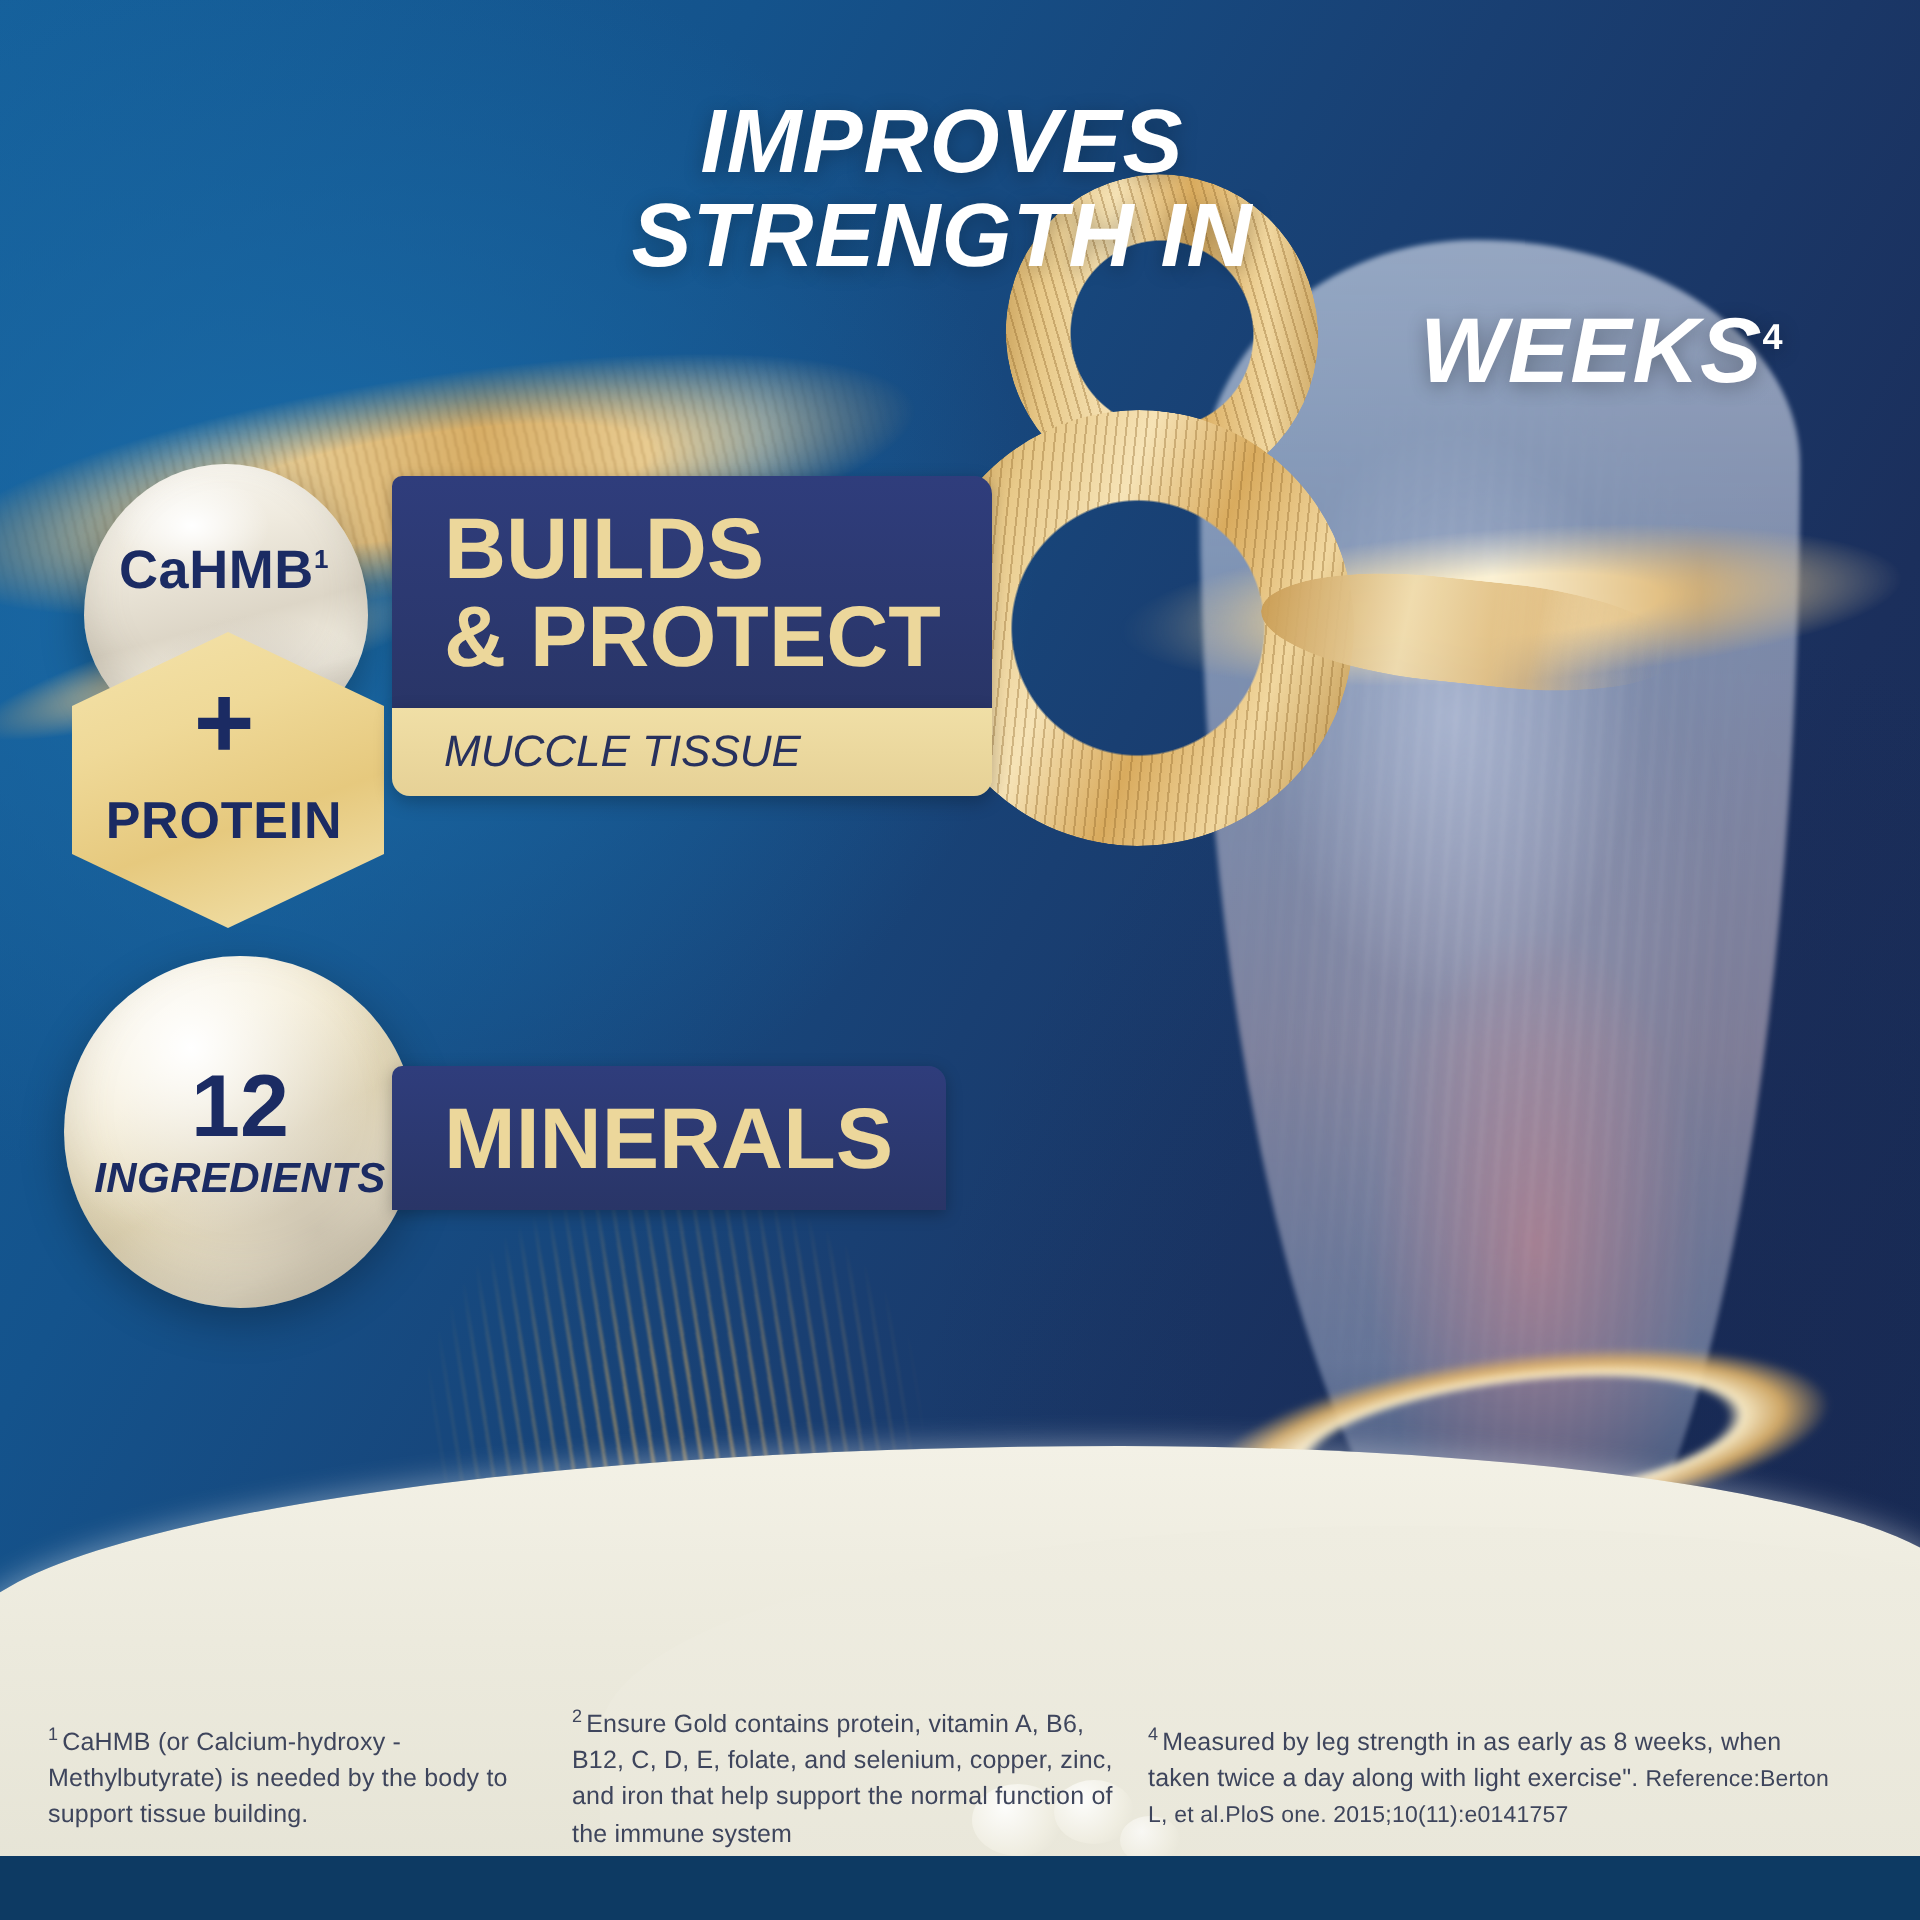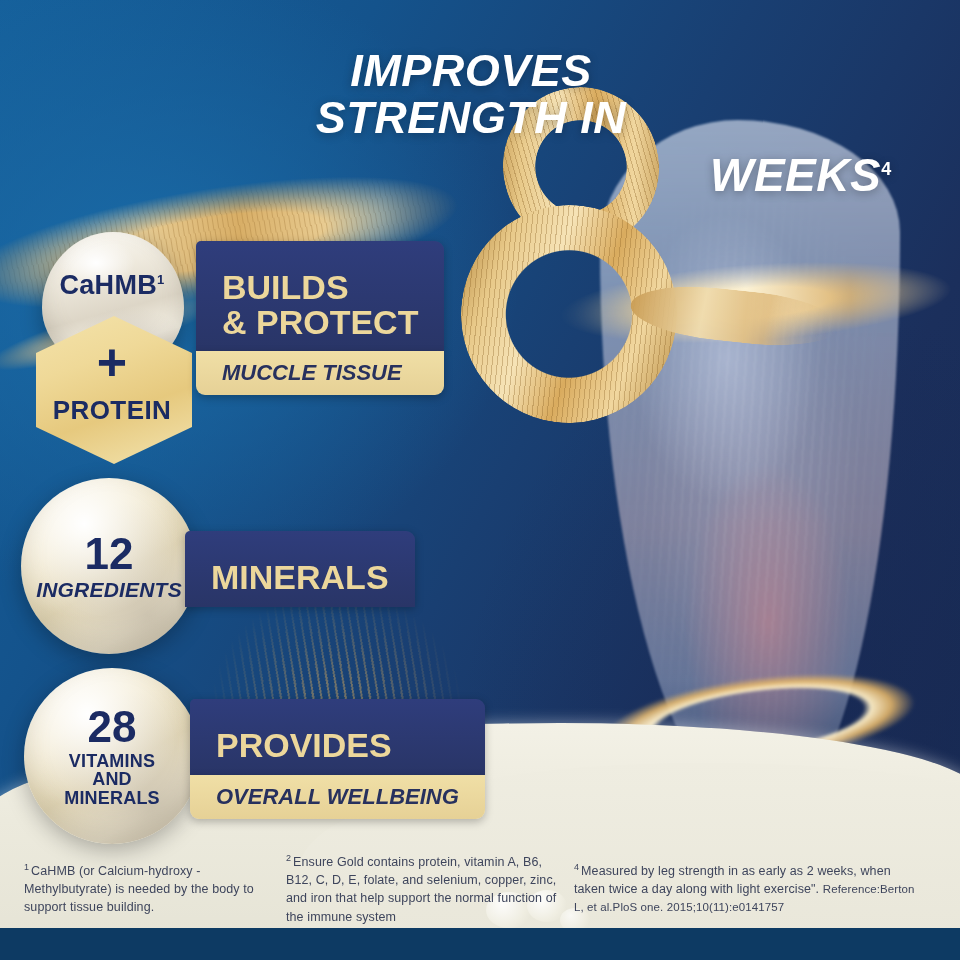--- a/index.html
+++ b/index.html
@@ -174,34 +174,34 @@
   .pearl .sub{
     color:#1b2b63;font-weight:bold;font-style:italic;font-size:21px;line-height:1.02;
     text-align:center;letter-spacing:.2px;margin-top:3px;
   }
   .pearl .sub.small{font-size:18px;font-style:normal;}
 
   
   .banner{position:relative;margin-left:-18px;z-index:3;}
   .banner .top{
     background:linear-gradient(180deg,#2f3d7c 0%, #293567 100%);
-    color:#ecd79b;font-weight:bold;font-size:34px;line-height:1.02;
-    padding:29px 26px 12px 26px;border-radius:5px 9px 0 0;
+    color:#ecd79b;font-weight:bold;font-size:43px;line-height:1.02;
+    padding:16px 26px 12px 26px;border-radius:5px 9px 0 0;
     box-shadow:0 2px 8px rgba(0,0,0,.25);
   }
   .banner .bot{
     background:linear-gradient(180deg,#f0dfa6 0%, #e6d196 100%);
-    color:#27315e;font-weight:bold;font-style:italic;font-size:22px;
+    color:#27315e;font-weight:normal;font-style:italic;font-size:22px;
     padding:9px 26px 9px 26px;border-radius:0 0 9px 9px;
     box-shadow:0 3px 9px rgba(0,0,0,.25);
   }
   .banner .bot sup{font-size:12px;vertical-align:super;font-style:normal;}
 
   #row1{left:14px;top:232px;justify-content:space-between;}
-  #row2{left:21px;top:478px;}
+  #row2{left:32px;top:478px;}
   #row3{left:24px;top:668px;}
   #row1 .banner{margin-left:-14px;margin-top:-28px;}
   #row2 .banner{margin-left:-12px;margin-top:6px;}
   #row3 .banner{margin-left:-10px;margin-top:6px;}
 
   
   .notes{position:absolute;left:24px;top:852px;width:916px;display:flex;gap:16px;align-items:center;}
   .note{color:#3e455c;font-size:12.5px;line-height:1.45;letter-spacing:.1px;}
   .note sup{font-size:9px;vertical-align:super;margin-right:2px;}
   .n1{width:246px;}
@@ -267,37 +267,21 @@
       <div class="big">12</div>
       <div class="sub">INGREDIENTS</div>
     </div>
     <div class="banner">
       <div class="top">
         <div>MINERALS</div>
       </div>
     </div>
   </div>
 
-  <div class="row" id="row3">
-    <div class="pearl">
-      <div class="big">28</div>
-      <div class="sub small">
-        <div>VITAMINS</div>
-        <div>AND</div>
-        <div>MINERALS</div>
-      </div>
-    </div>
-    <div class="banner">
-      <div class="top">
-        <div>PROVIDES</div>
-      </div>
-      <div class="bot">OVERALL WELLBEING</div>
-    </div>
-  </div>
 
   <div class="notes">
     <div class="note n1"><sup>1</sup><span>CaHMB (or Calcium-hydroxy -Methylbutyrate) is needed by the body to support tissue building.</span></div>
     <div class="note n2"><sup>2</sup><span>Ensure Gold contains protein, vitamin A, B6, B12, C, D, E, folate, and selenium, copper, zinc, and iron that help support the normal function of the immune system</span></div>
-    <div class="note n4"><sup>4</sup><span>Measured by leg strength in as early as 2 weeks, when taken twice a day along with light exercise".</span>
+    <div class="note n4"><sup>4</sup><span>Measured by leg strength in as early as 8 weeks, when taken twice a day along with light exercise".</span>
       <span class="cite">Reference:Berton L, et al.PloS one. 2015;10(11):e0141757</span></div>
   </div>
 
 </div>
 
 </body></html>

